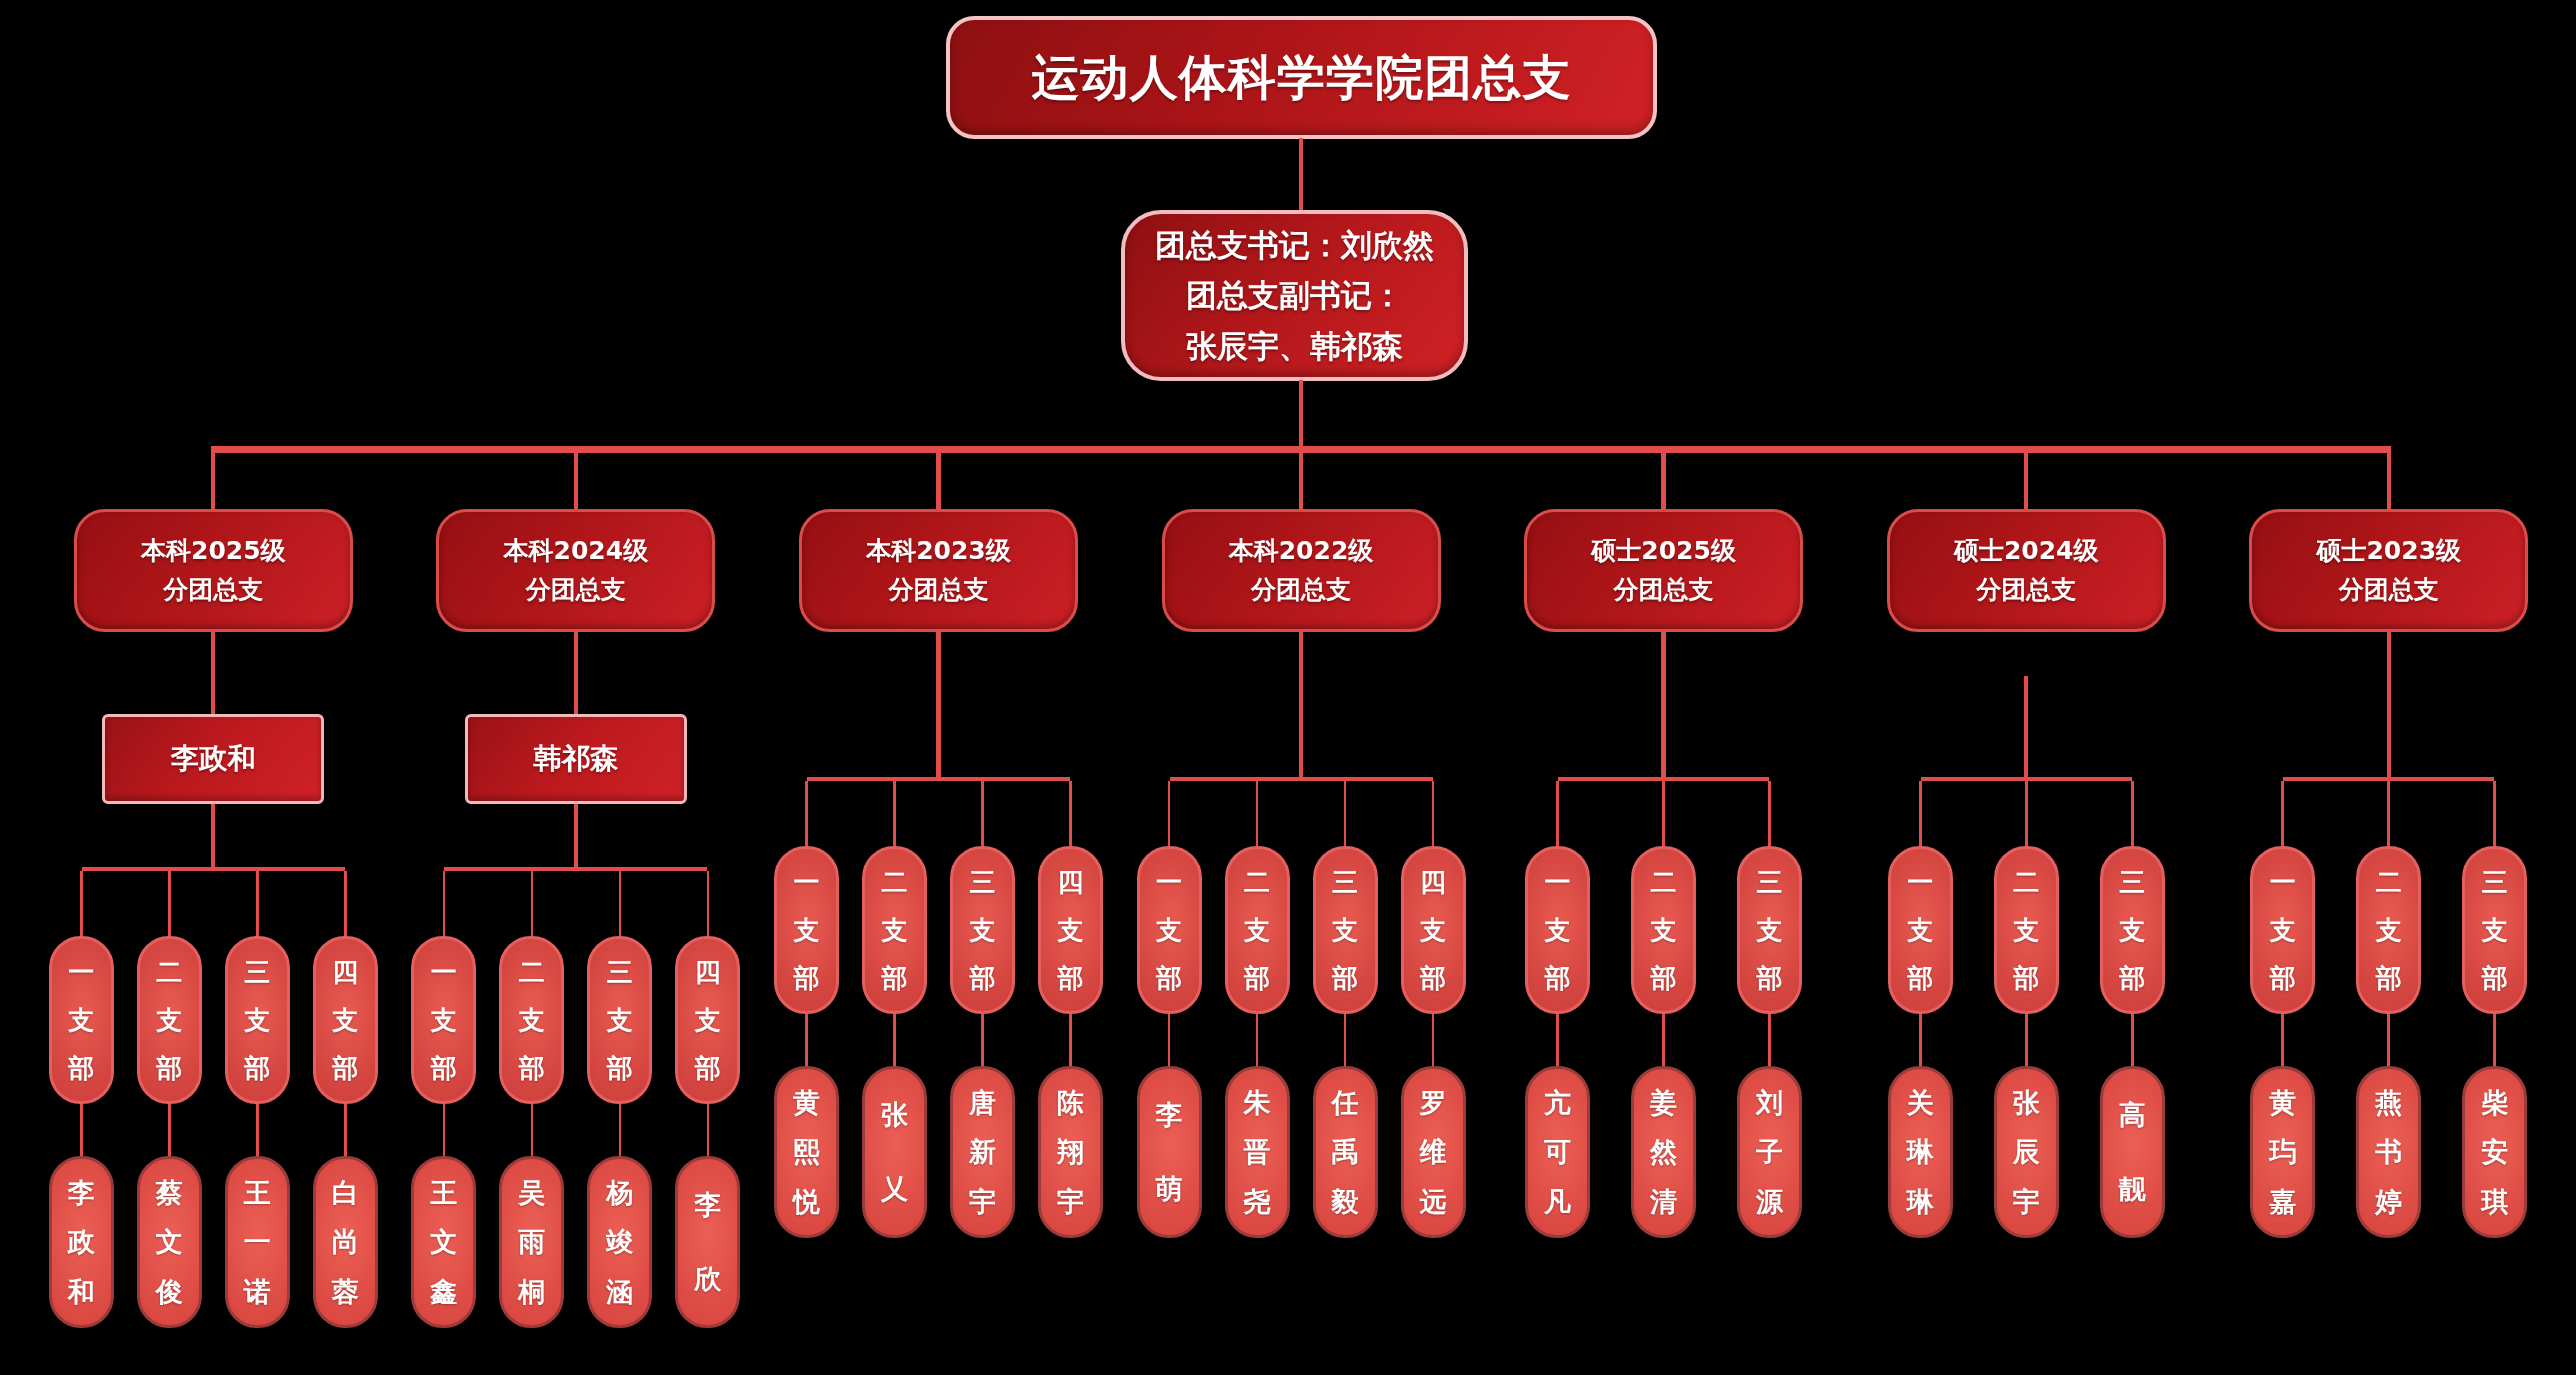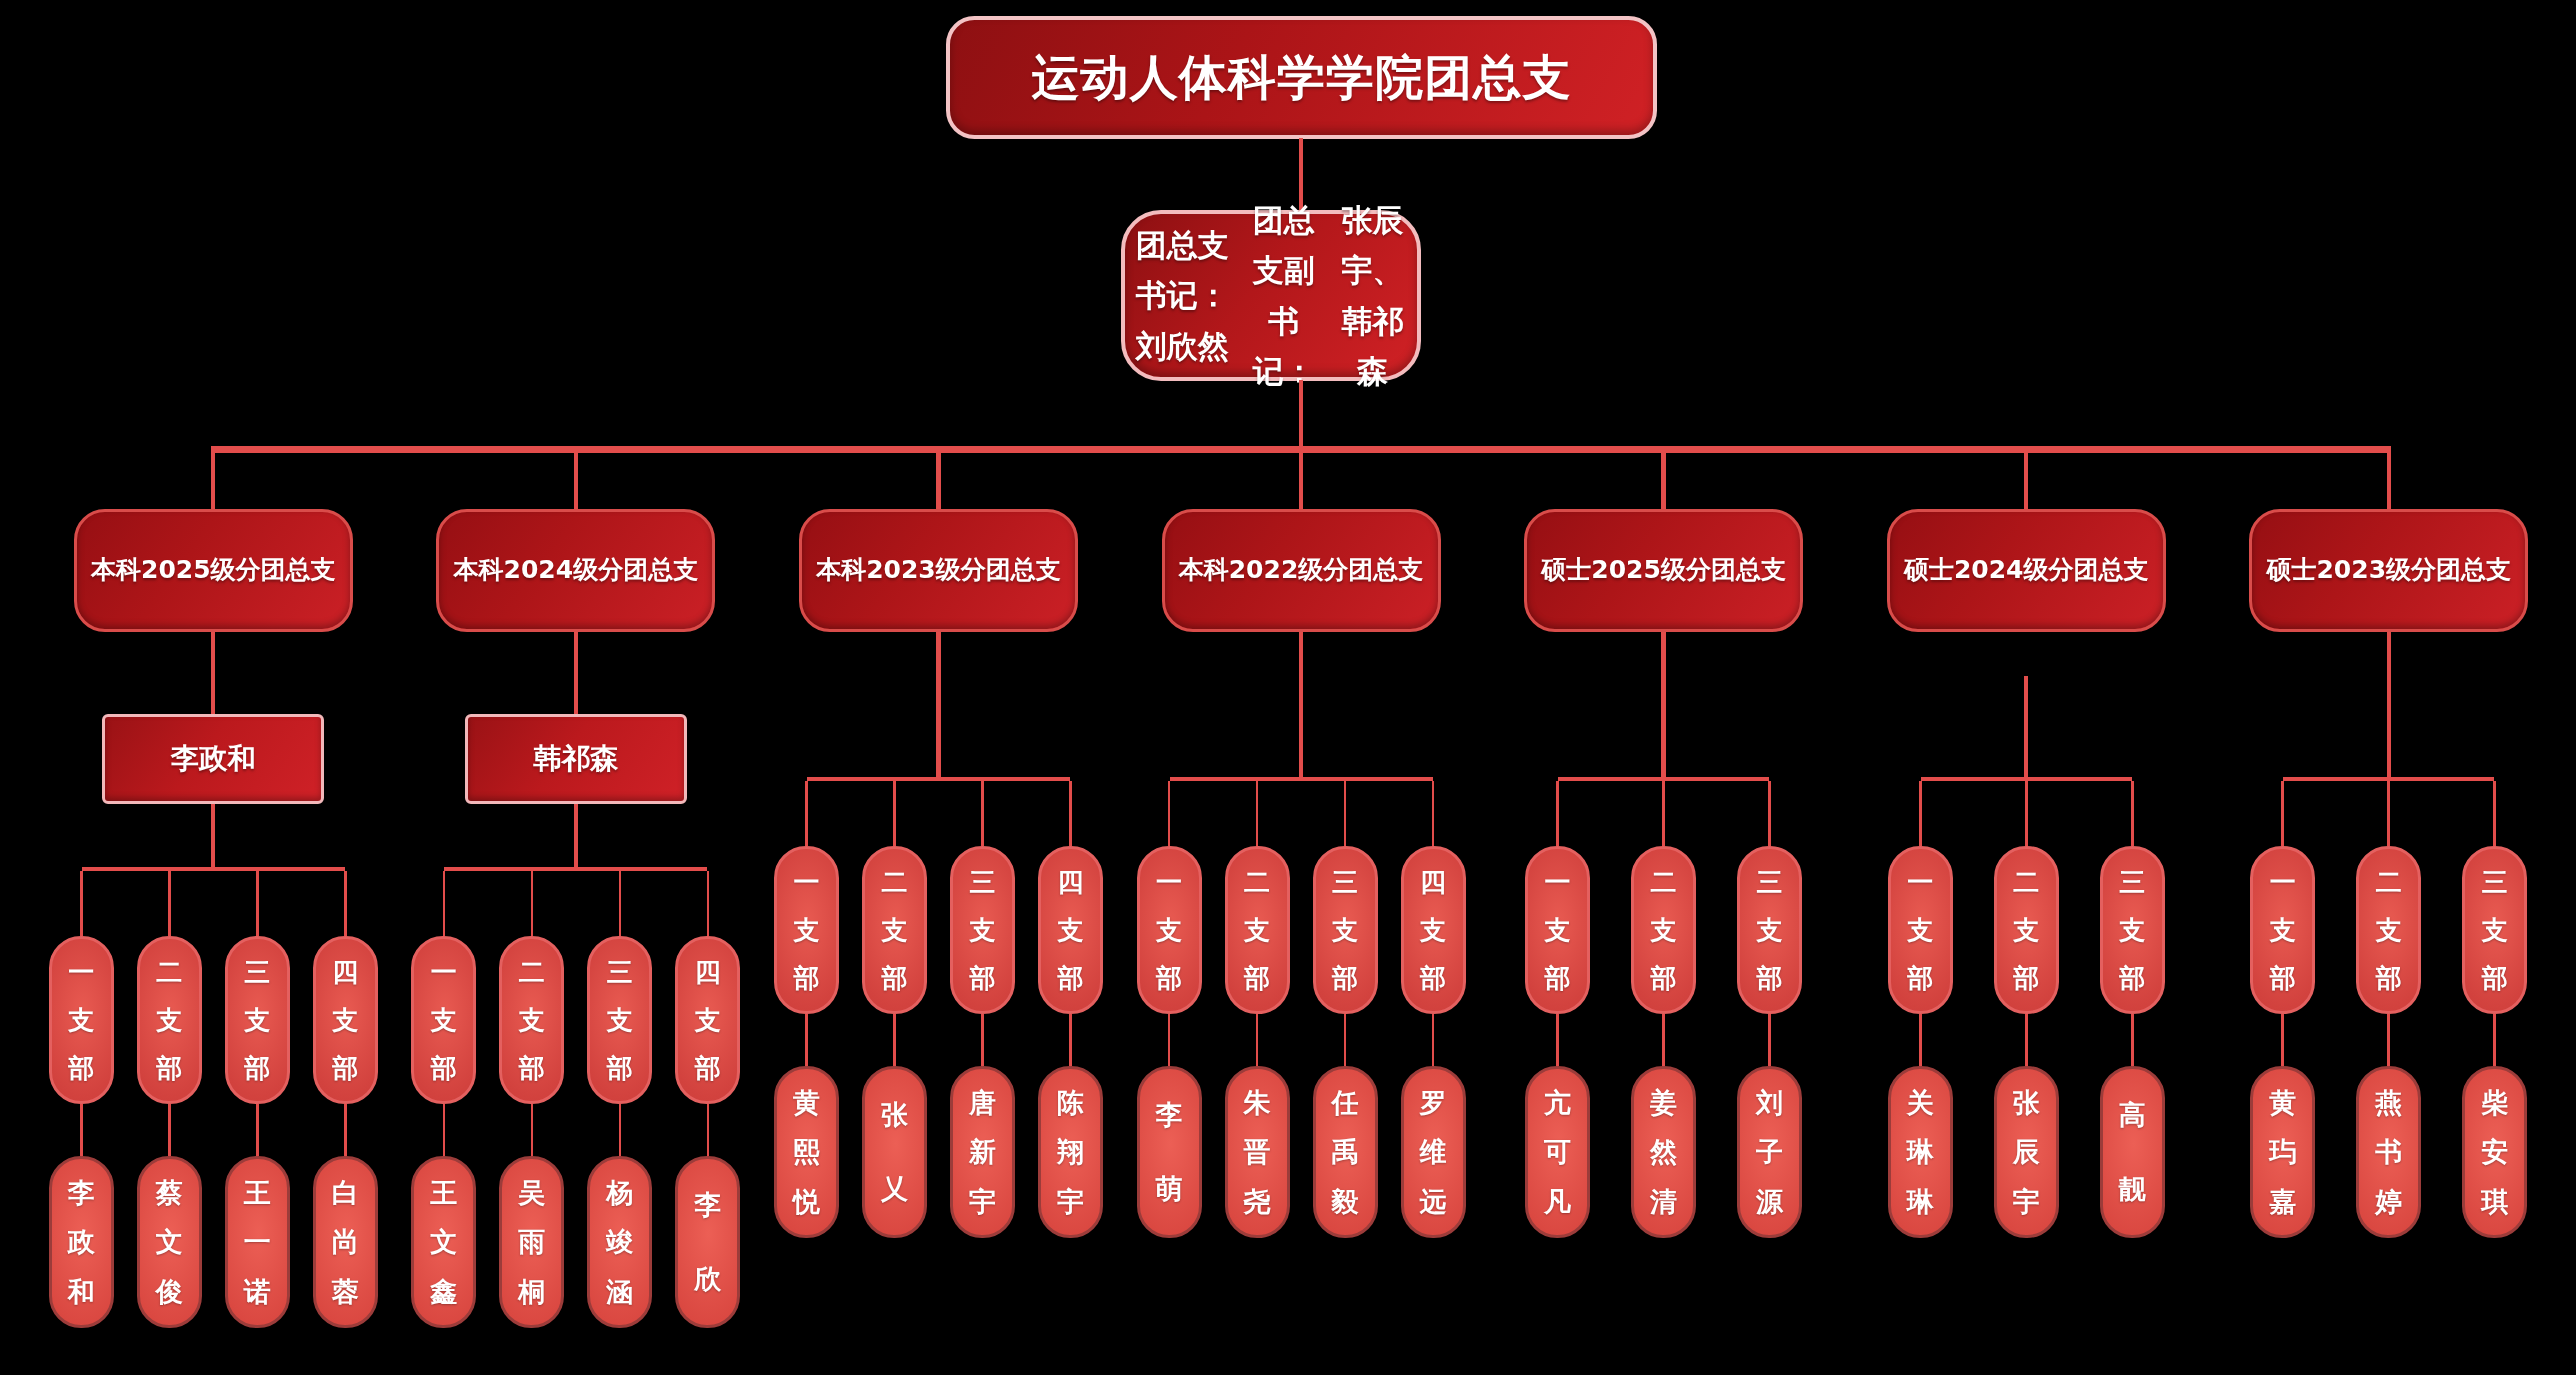--- a/index.html
+++ b/index.html
@@ -25,43 +25,43 @@
   #title-box {
     position: absolute; left: 946px; top: 16.4px; width: 711px; height: 123px;
     border: 4.4px solid #f3c3c5; border-radius: 28.4px;
     background: linear-gradient(118deg, #8e1012 0%, #ab1417 40%, #d02125 100%);
     box-shadow: inset 0 -4.4px 9.8px rgba(0,0,0,0.28);
     display: flex; align-items: center; justify-content: center;
     font-size: 48px; letter-spacing: 1.1px;
   }
 
   #secretary-box {
-    position: absolute; left: 1121px; top: 210px; width: 300px; height: 171px;
+    position: absolute; left: 1121px; top: 210px; width: 347px; height: 171px;
     border: 4.4px solid #f3bcbe; border-radius: 40px;
     background: linear-gradient(128deg, #8e1012 0%, #b2171a 45%, #d02125 100%);
     box-shadow: inset 0 -4.4px 8.8px rgba(0,0,0,0.28);
-    display: flex; flex-direction: row; align-items: center; justify-content: center;
+    display: flex; flex-direction: column; align-items: center; justify-content: center;
     font-size: 31px; line-height: 1.62; text-align: center;
   }
 
   
   #columns {
     position: absolute; left: 32px; top: 446px; width: 2538px;
     display: flex;
   }
   .column { width: 363px; display: flex; flex-direction: column; align-items: center; }
 
   .drop1 { width: 4.4px; height: 63px; background: #e24d4b; }
 
   .branch-box {
     width: 279px; height: 123px;
     border: 3.8px solid #d94c4a; border-radius: 31px;
     background: linear-gradient(126deg, #960f13 0%, #ad1518 40%, #cb2026 100%);
     box-shadow: inset 0 -3.3px 7.7px rgba(0,0,0,0.30);
-    display: flex; flex-direction: row; align-items: center; justify-content: center;
+    display: flex; flex-direction: column; align-items: center; justify-content: center;
     font-size: 25px; line-height: 1.55; text-align: center;
   }
 
   .link2 { width: 4.4px; height: 82px; display: flex; flex-direction: column; }
   .link2-line { width: 4.4px; height: 82px; background: #e24d4b; }
   .link2-line.broken { height: 38px; margin-top: 44px; }
 
   .leader-box {
     width: 222px; height: 90px;
     border: 3.8px solid #f2b8ba; border-radius: 6px;

